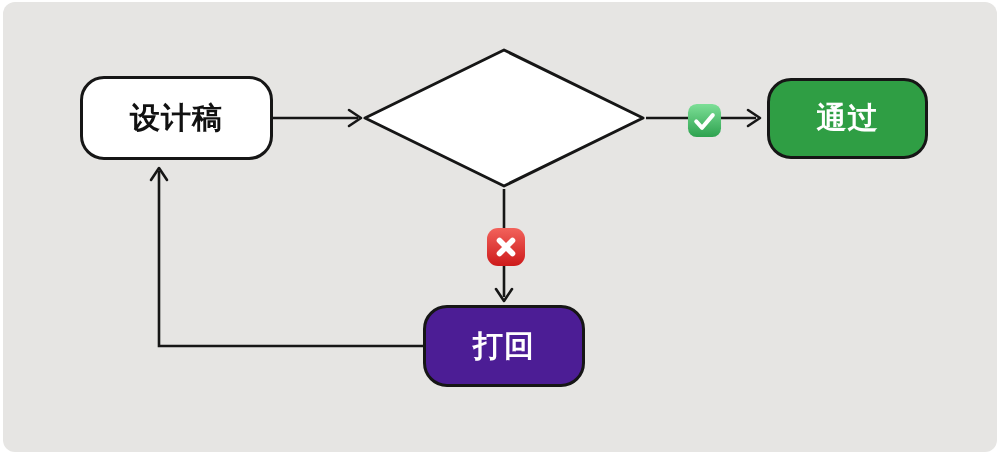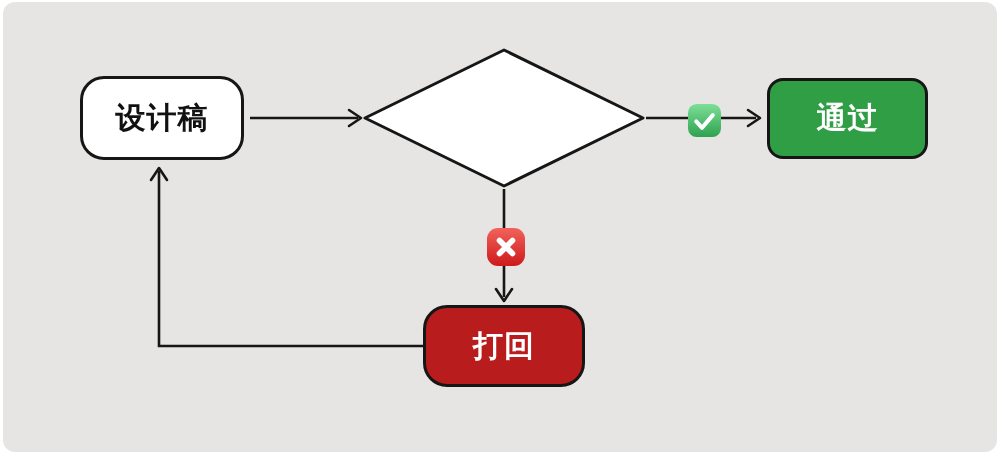--- a/index.html
+++ b/index.html
@@ -41,35 +41,35 @@
     justify-content: center;
     font-weight: 700;
     font-size: 30px;
     letter-spacing: 1px;
     cursor: default;
   }
   .node-rect {
     border: 3px solid #161616;
   }
   #node-design-draft {
-    left: 80px; top: 76px; width: 164px; height: 84px;
+    left: 80px; top: 76px; width: 193px; height: 84px;
     background: #ffffff;
     border-radius: 24px;
     color: #111111;
     align-items: center;
   }
   #node-pass {
     left: 767px; top: 78px; width: 161px; height: 81px;
     background: #2f9e44;
-    border-radius: 16px;
+    border-radius: 24px;
     color: #ffffff;
   }
   #node-reject {
     left: 423px; top: 305px; width: 162px; height: 82px;
-    background: #b91c1c;
+    background: #4c1d95;
     border-radius: 24px;
     color: #ffffff;
   }
   #node-decision-label {
     left: 404px; top: 98px; width: 200px; height: 40px;
     color: #111111;
     background: transparent;
   }
   .edge-marker {
     position: absolute;

